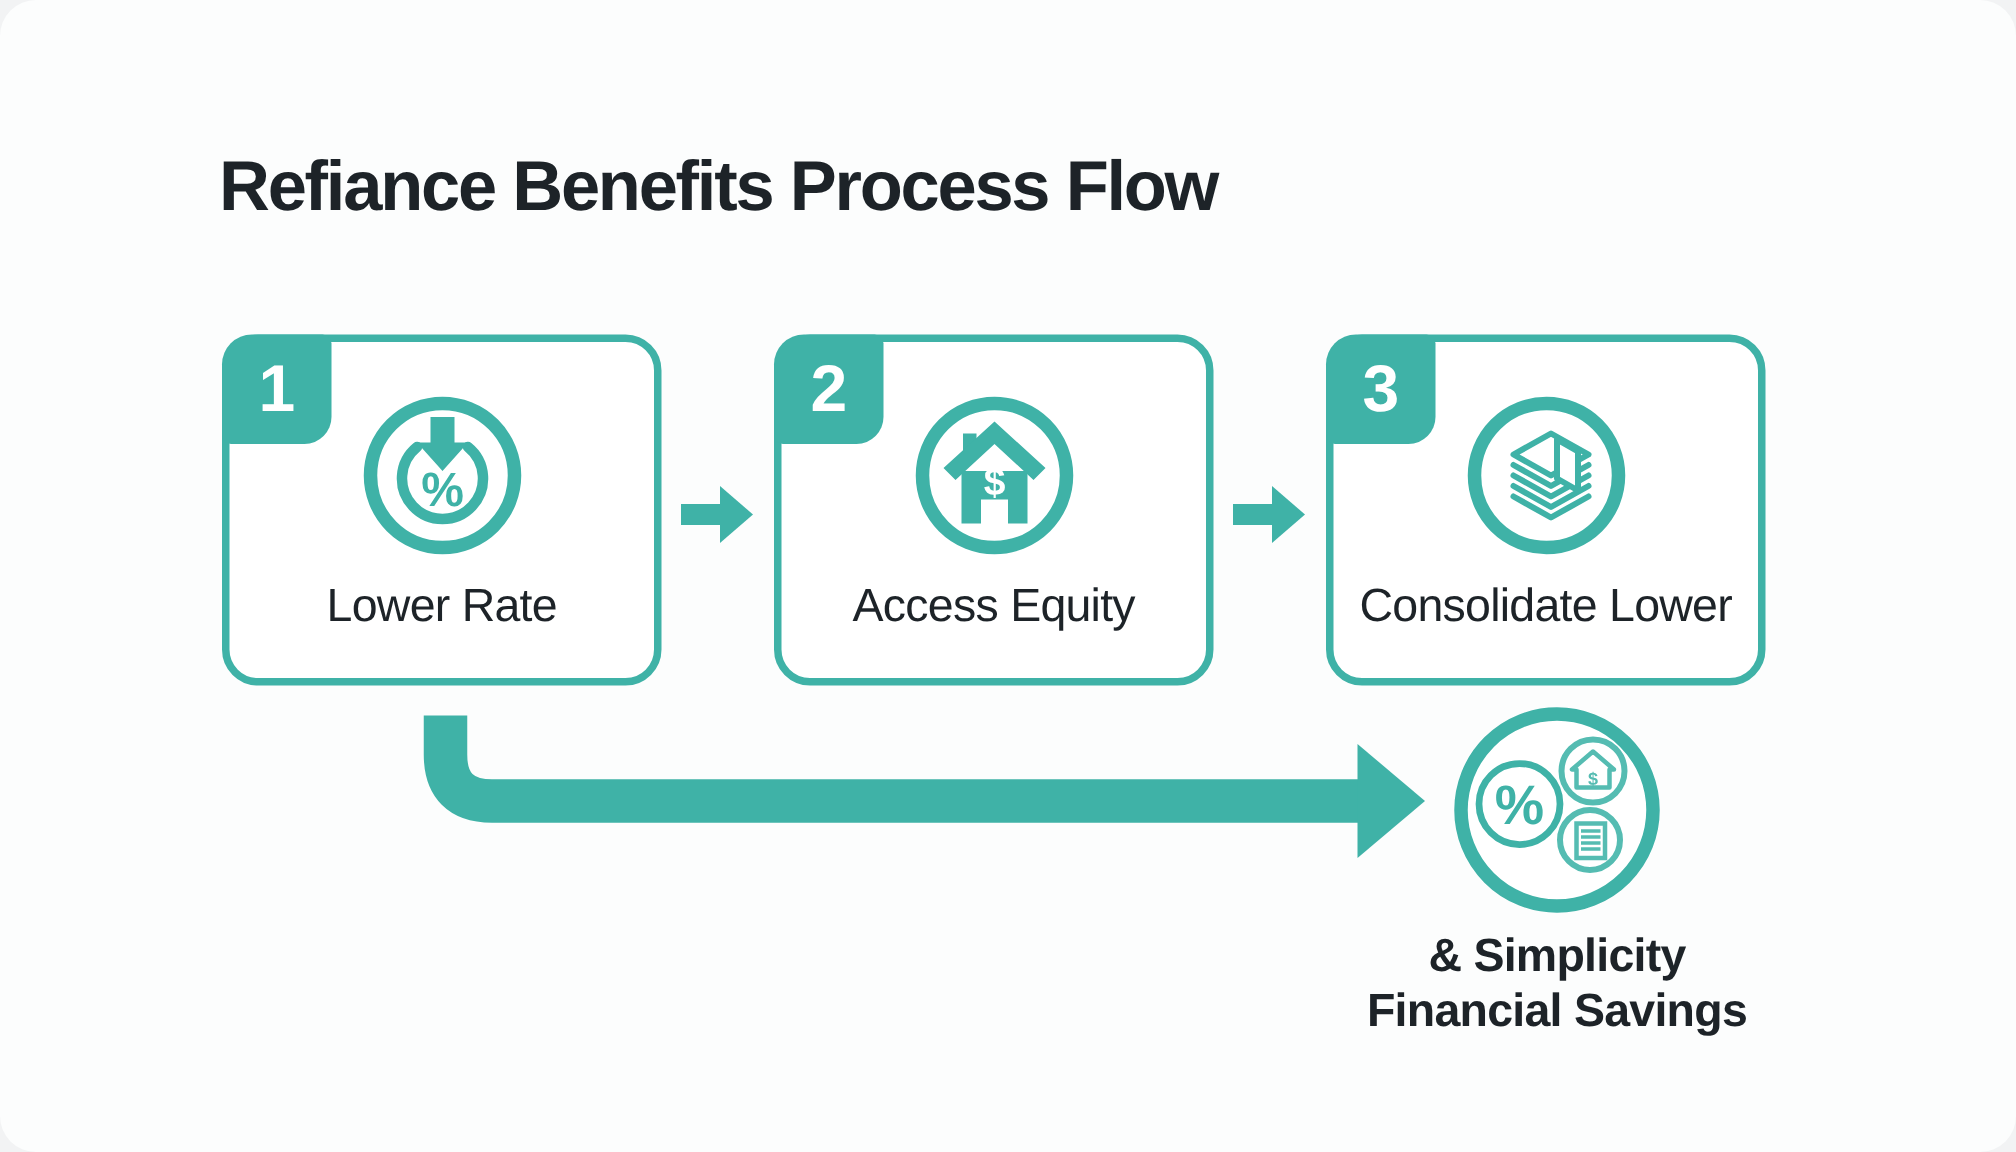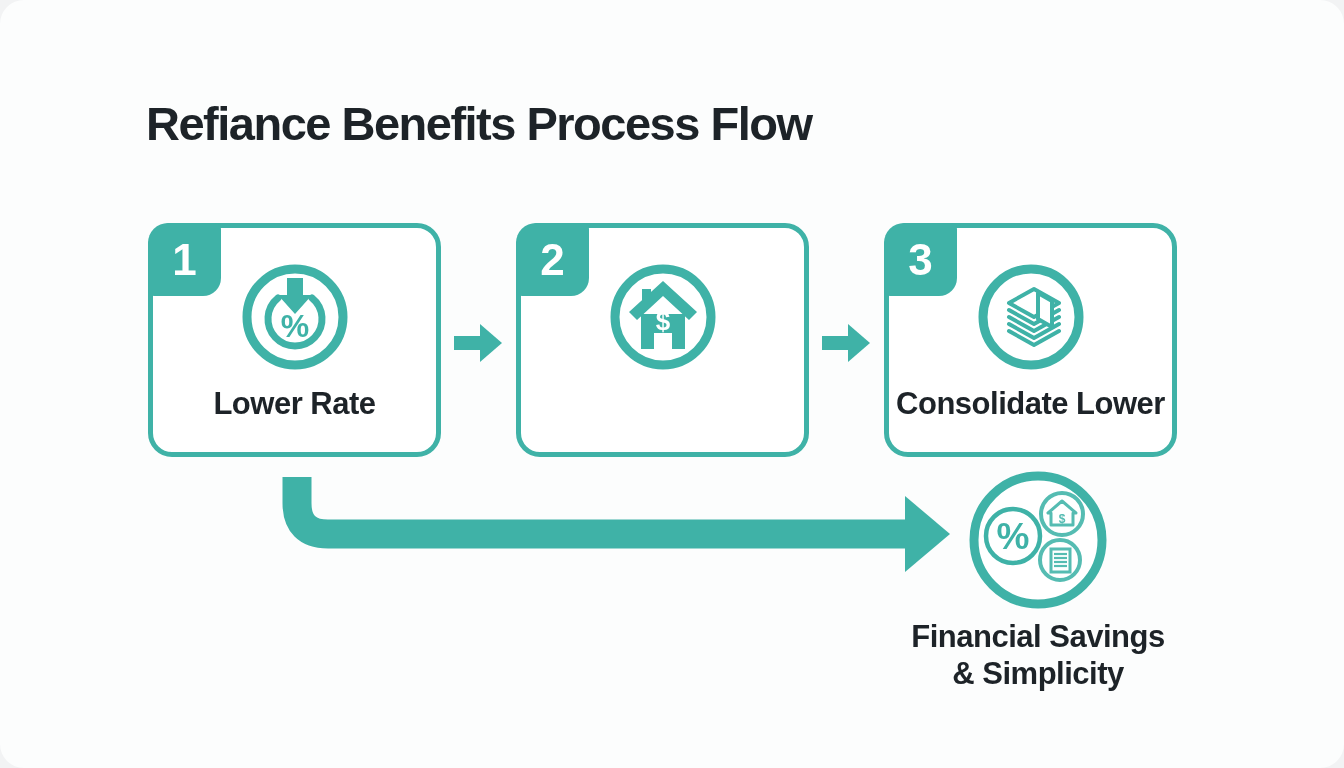--- a/index.html
+++ b/index.html
@@ -52,21 +52,21 @@
   .step-icon{
     position:absolute;
     left:50%;top:34px;
     transform:translateX(-50%);
   }
   .step-label{
     position:absolute;
     left:0;right:0;bottom:30px;
     text-align:center;
     font-size:31px;
-    font-weight:700;
+    font-weight:400;
     letter-spacing:-0.5px;
     color:#1d2328;
   }
   .flow-arrow{position:absolute;}
   .fa1{left:453px;top:322px;}
   .fa2{left:821px;top:322px;}
   .curved-arrow{position:absolute;left:270px;top:470px;}
   .outcome-icon{position:absolute;left:963px;top:465px;}
   .outcome-label{
     position:absolute;
@@ -115,20 +115,21 @@
     </div>
     <span class="step-icon">
       <svg width="110" height="110" viewBox="0 0 110 110">
         <circle cx="55" cy="55" r="48" fill="none" stroke="#3fb2a7" stroke-width="9"></circle>
         <rect x="34" y="27" width="9" height="16" fill="#3fb2a7"></rect>
         <path d="M55,19 L89,50 L81,58 L55,34 L29,58 L21,50 Z" fill="#3fb2a7"></path>
         <path d="M33,52 L77,52 L77,87 L64,87 L64,71 L46,71 L46,87 L33,87 Z" fill="#3fb2a7"></path>
         <text x="55" y="68" text-anchor="middle" font-family="Liberation Sans, sans-serif" font-size="26" font-weight="700" fill="#ffffff">$</text>
       </svg>
     </span>
+    <div class="step-label">Access Equity</div>
   </div>
 
   <span class="flow-arrow fa2">
     <svg width="50" height="42" viewBox="0 0 50 42">
       <rect x="1" y="14" width="27" height="14" fill="#3fb2a7"></rect>
       <polygon points="27,2 49,21 27,40" fill="#3fb2a7"></polygon>
     </svg>
   </span>
 
   <div class="step-box b3">
@@ -180,17 +181,17 @@
           <line x1="91" y1="89" x2="104" y2="89"></line>
           <line x1="91" y1="93" x2="104" y2="93"></line>
           <line x1="91" y1="97" x2="104" y2="97"></line>
           <line x1="91" y1="101" x2="104" y2="101"></line>
         </g>
       </g>
     </svg>
   </span>
 
   <div class="outcome-label">
+    <div>&amp; Simplicity</div>
     <div>Financial Savings</div>
-    <div>&amp; Simplicity</div>
   </div>
 
 </div>
 
 </body></html>

